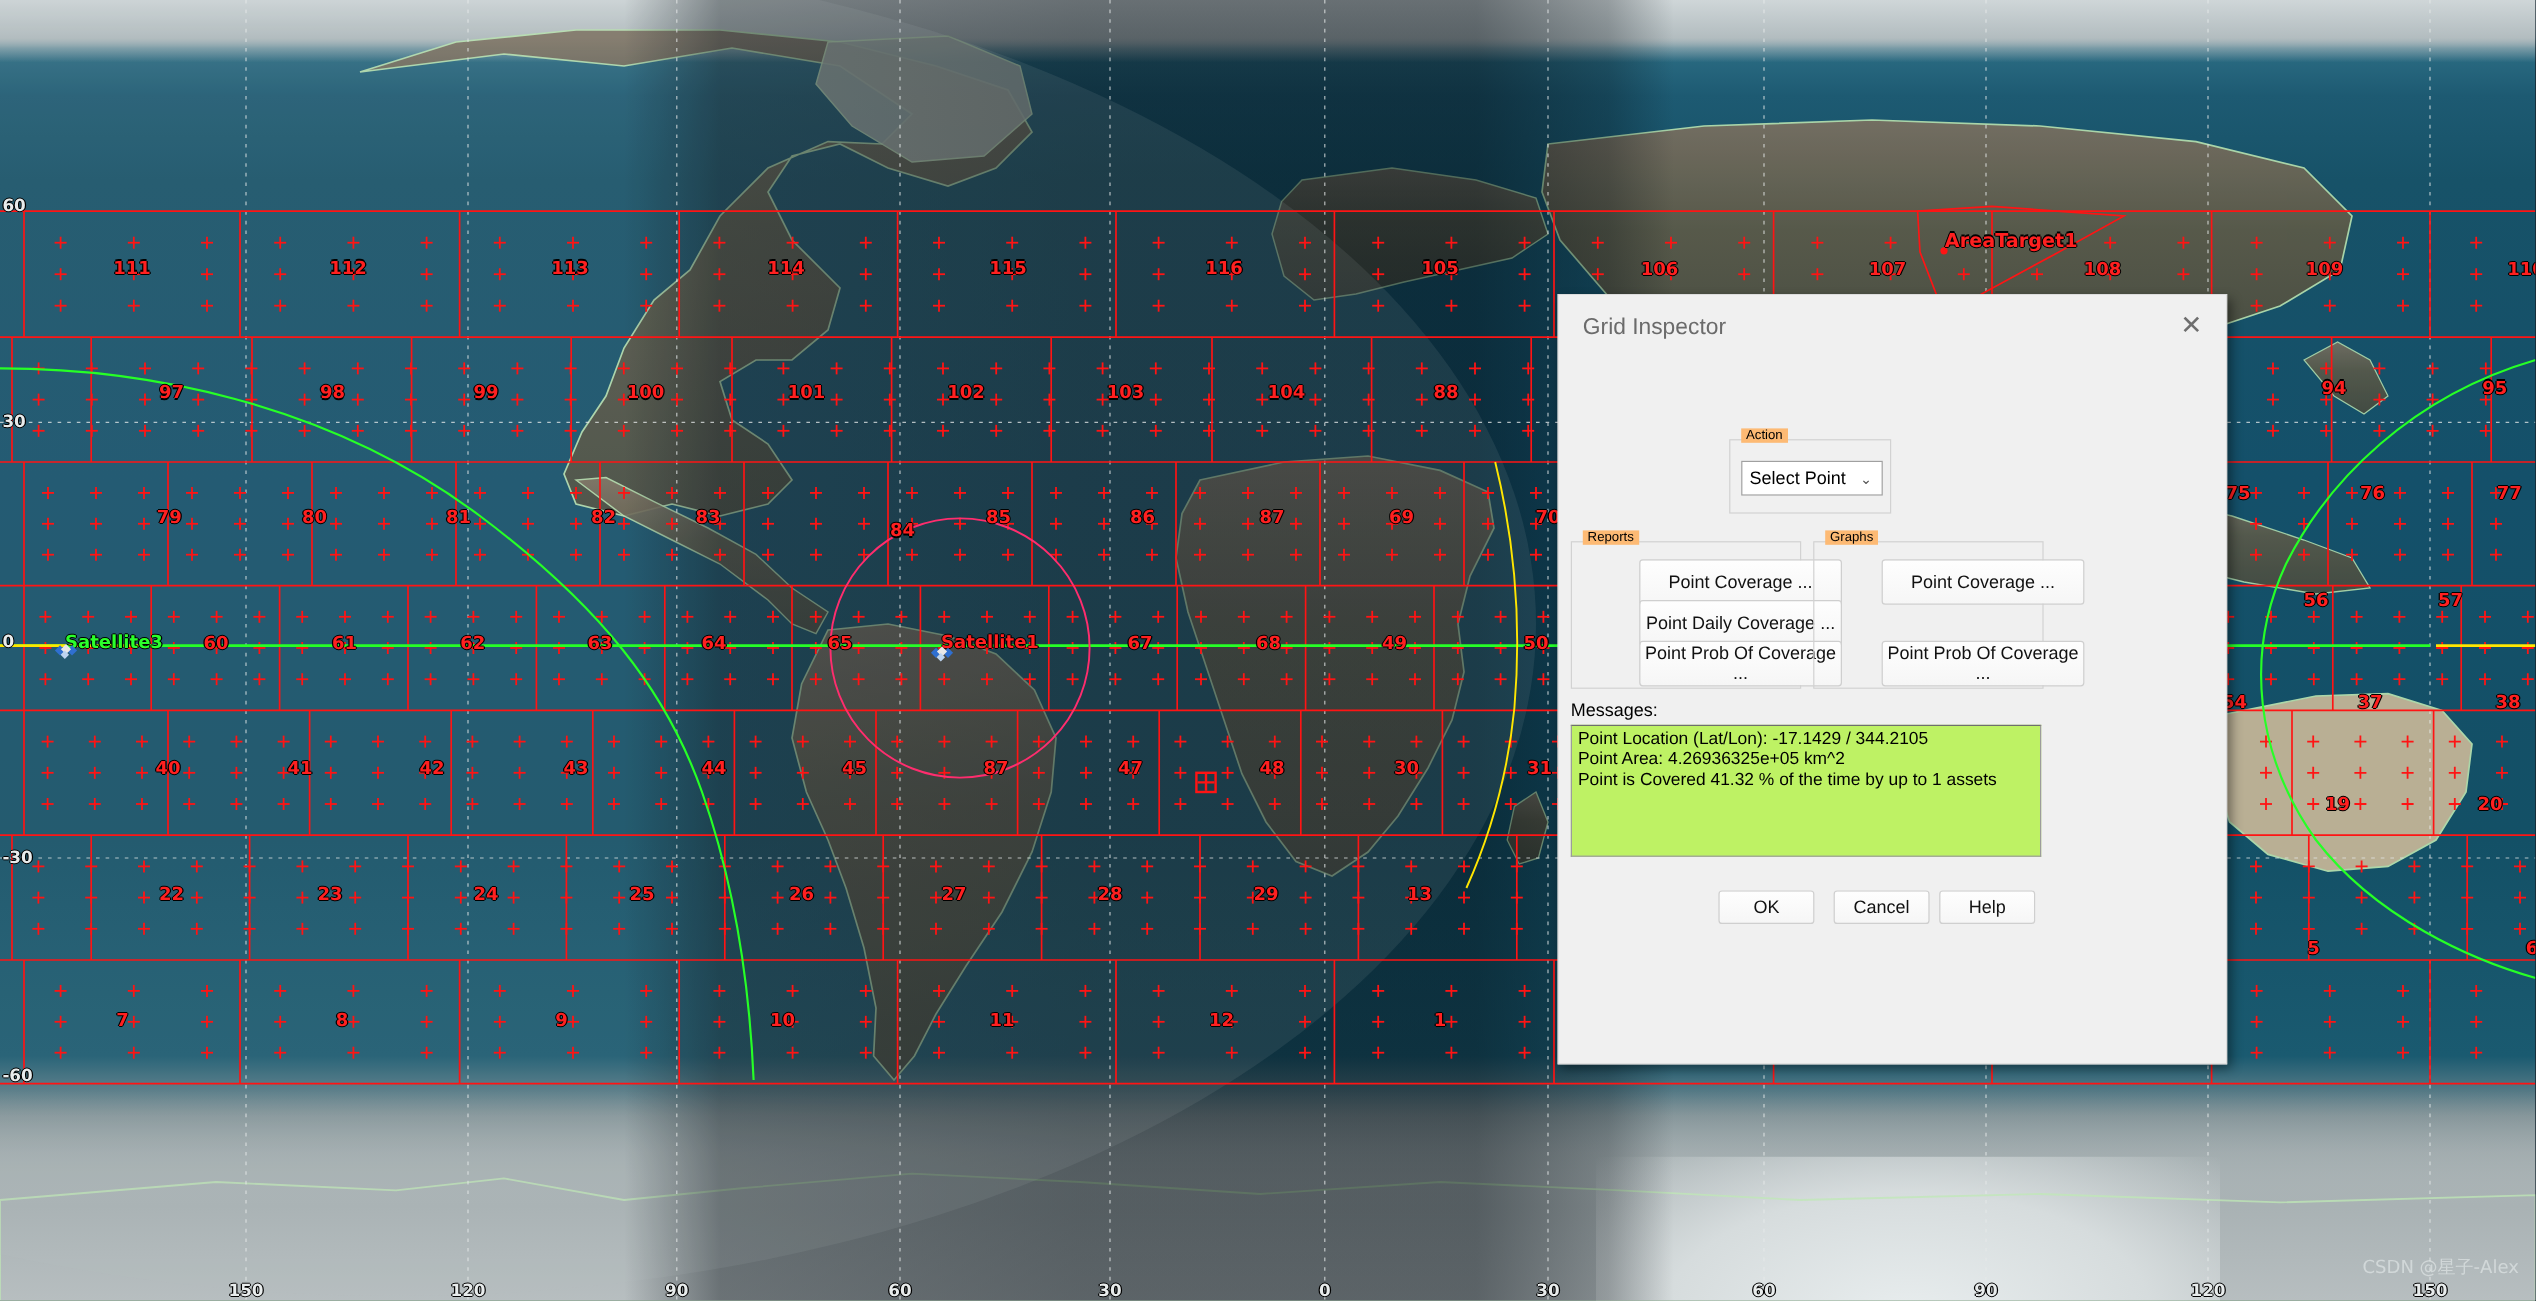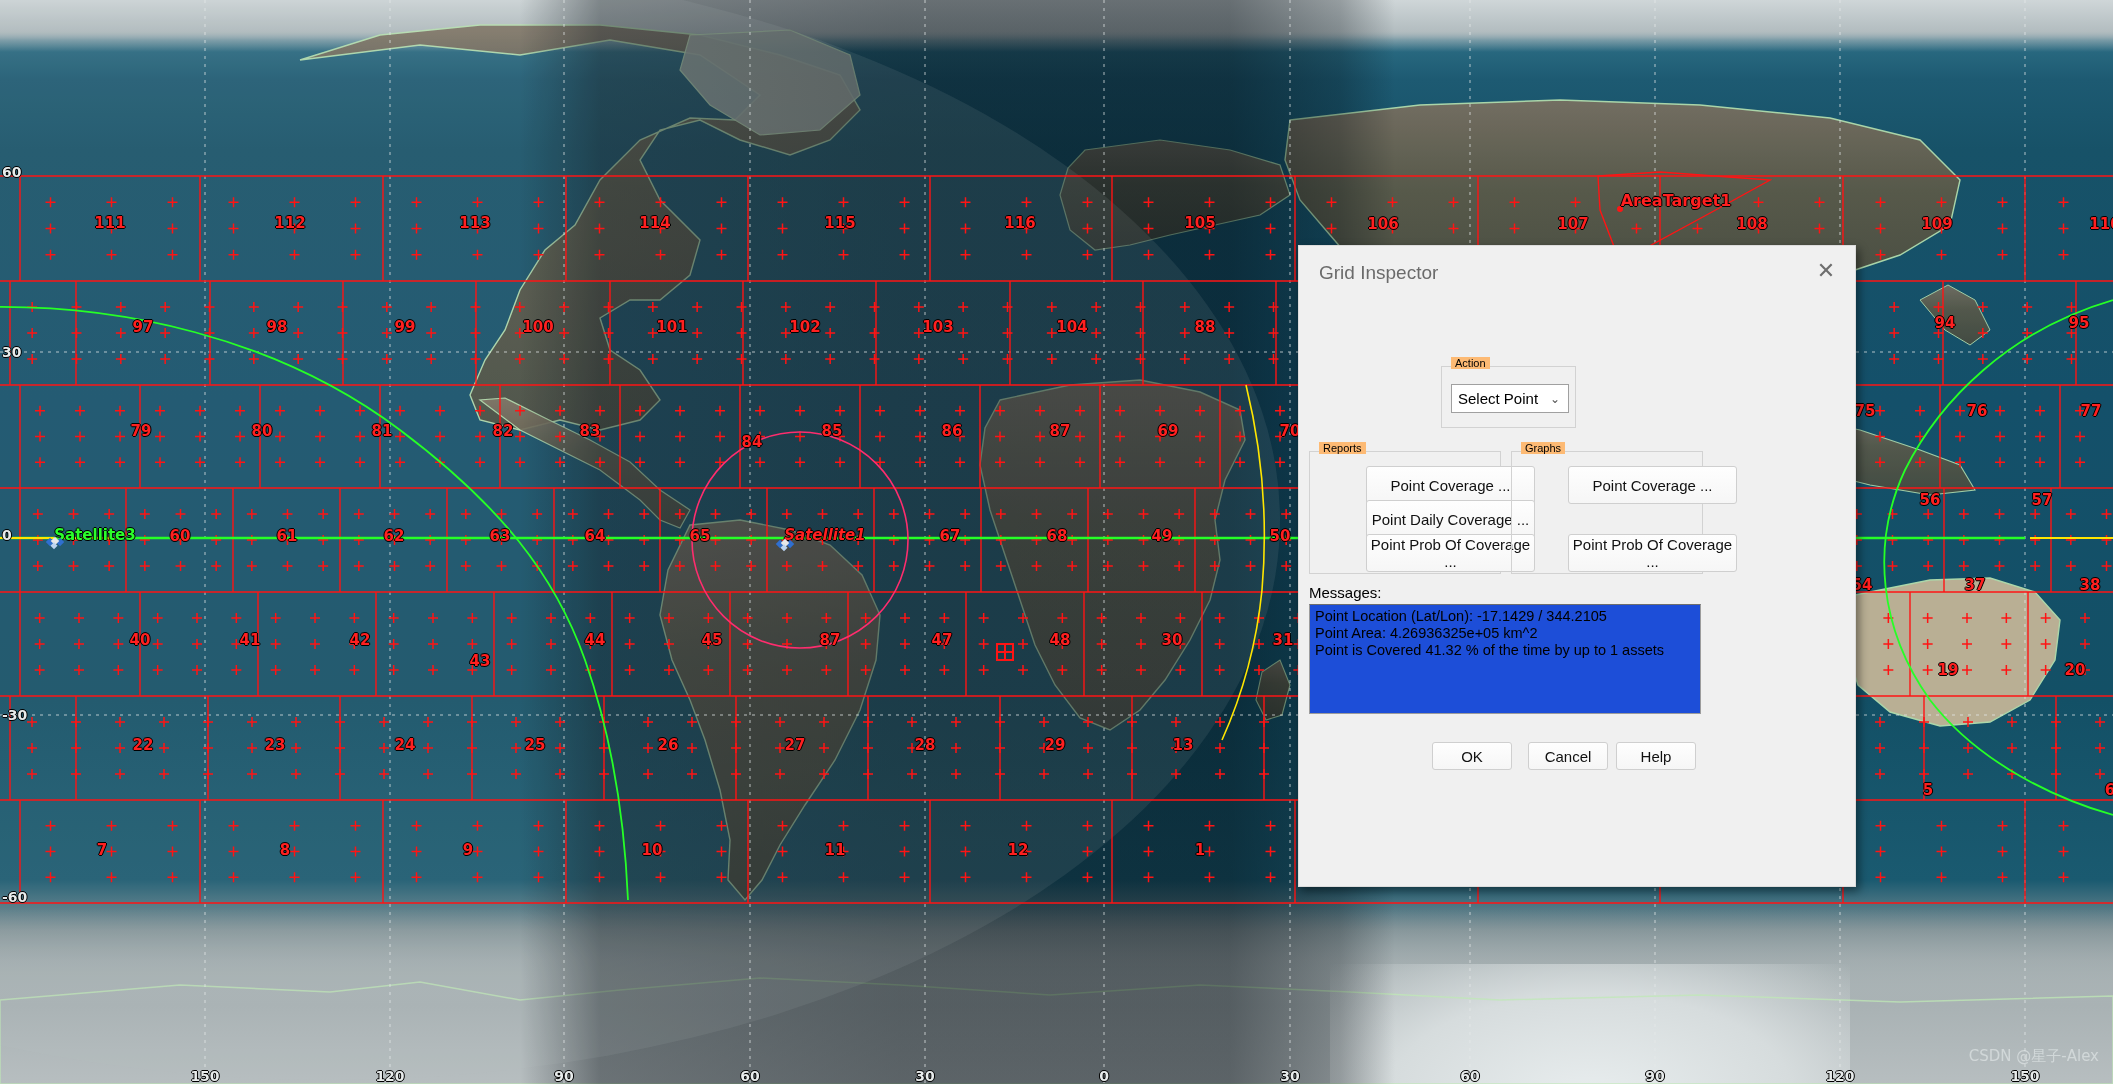--- a/index.html
+++ b/index.html
@@ -97,21 +97,21 @@
     position:absolute;
     color:#2bff2b;
     font-family:"DejaVu Sans", sans-serif;
     font-size:15px;
     font-weight:700;
     text-shadow: -1px 0 #000, 1px 0 #000, 0 -1px #000, 0 1px #000;
     transform: translate(-50%,-50%);
     white-space:nowrap;
     user-select:none;
   }
-  .sat-label.red { color:#ff2020;font-style:italic; }
+  .sat-label.red { color:#ff2020; }
   .at-label {
     position:absolute;
     color:#ff2020;
     font-family:"DejaVu Sans", sans-serif;
     font-size:16px; font-weight:700;
     text-shadow: -1px 0 #000, 1px 0 #000, 0 -1px #000, 0 1px #000;
     transform: translate(-50%,-50%);
     white-space:nowrap; user-select:none;
   }
   .sat-marker {
@@ -230,21 +230,21 @@
   .gb2 { top:48px; }
   .gb3 { top:82px; }
 
   .msg-label {
     position:absolute; left:10px; top:338px;
     font-size:15px;
   }
   .msg-box {
     position:absolute; left:10px; top:358px;
     width:392px; height:110px;
-    background:#1d4ed8;
+    background:#bef264;
     border:1px solid #9c9c9c;
     border-top:1px solid #6e6e6e;
     box-sizing:border-box;
     padding:3px 5px;
     overflow:auto;
   }
   .msg-line {
     font-size:14.5px;
     line-height:17px;
     color:#000;
@@ -2549,21 +2549,21 @@
         <div class="cell-num" style="left: 700px; top: 536px;">65</div>
         <div class="cell-num" style="left: 950px; top: 536px;">67</div>
         <div class="cell-num" style="left: 1057px; top: 536px;">68</div>
         <div class="cell-num" style="left: 1162px; top: 536px;">49</div>
         <div class="cell-num" style="left: 1280px; top: 536px;">50</div>
         <div class="cell-num" style="left: 1930px; top: 500px;">56</div>
         <div class="cell-num" style="left: 2042px; top: 500px;">57</div>
         <div class="cell-num" style="left: 140px; top: 640px;">40</div>
         <div class="cell-num" style="left: 250px; top: 640px;">41</div>
         <div class="cell-num" style="left: 360px; top: 640px;">42</div>
-        <div class="cell-num" style="left: 480px; top: 640px; margin-top: 21px;">43</div>
+        <div class="cell-num" style="left: 480px; top: 640px;">43</div>
         <div class="cell-num" style="left: 595px; top: 640px;">44</div>
         <div class="cell-num" style="left: 712px; top: 640px;">45</div>
         <div class="cell-num" style="left: 830px; top: 640px;">87</div>
         <div class="cell-num" style="left: 942px; top: 640px;">47</div>
         <div class="cell-num" style="left: 1060px; top: 640px;">48</div>
         <div class="cell-num" style="left: 1172px; top: 640px;">30</div>
         <div class="cell-num" style="left: 1283px; top: 640px;">31</div>
         <div class="cell-num" style="left: 1862px; top: 585px;">54</div>
         <div class="cell-num" style="left: 1975px; top: 585px;">37</div>
         <div class="cell-num" style="left: 2090px; top: 585px;">38</div>

